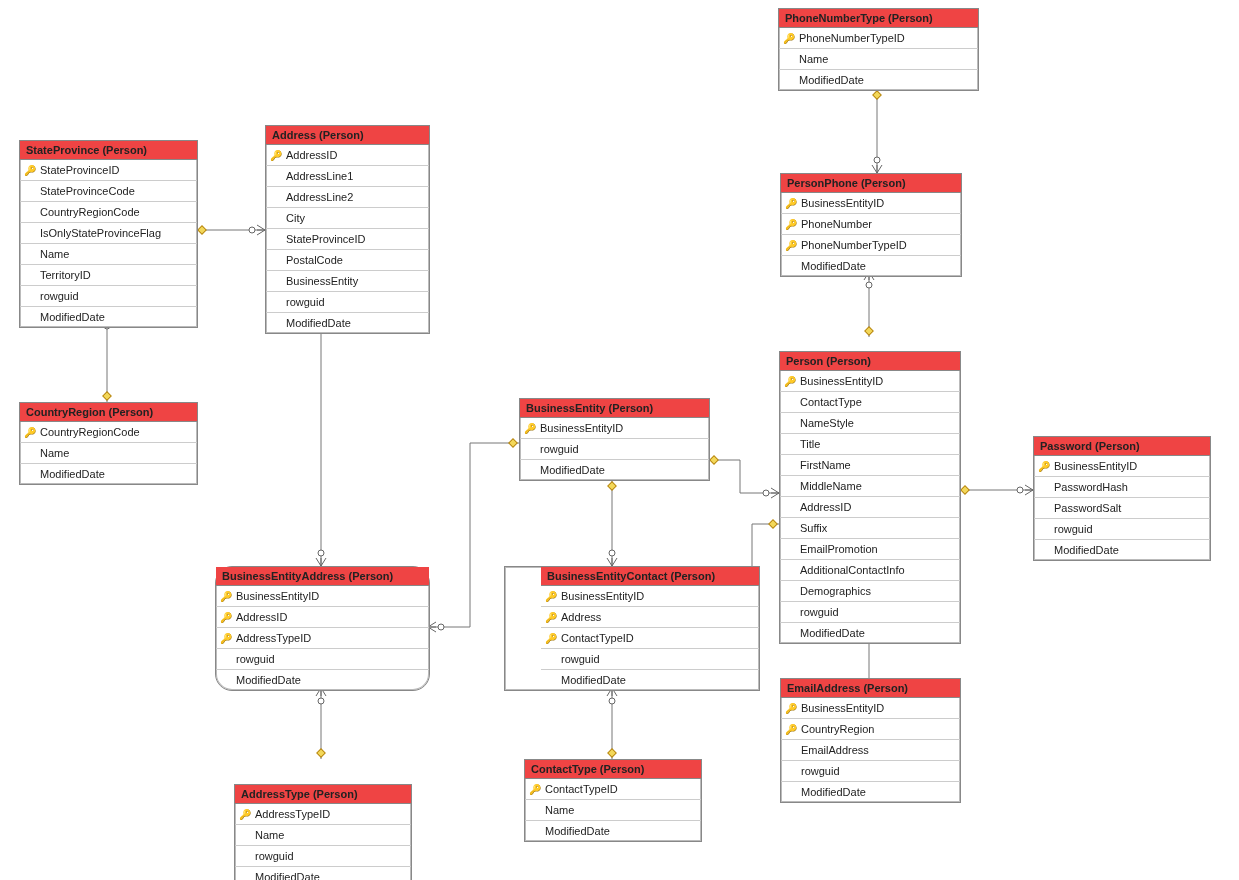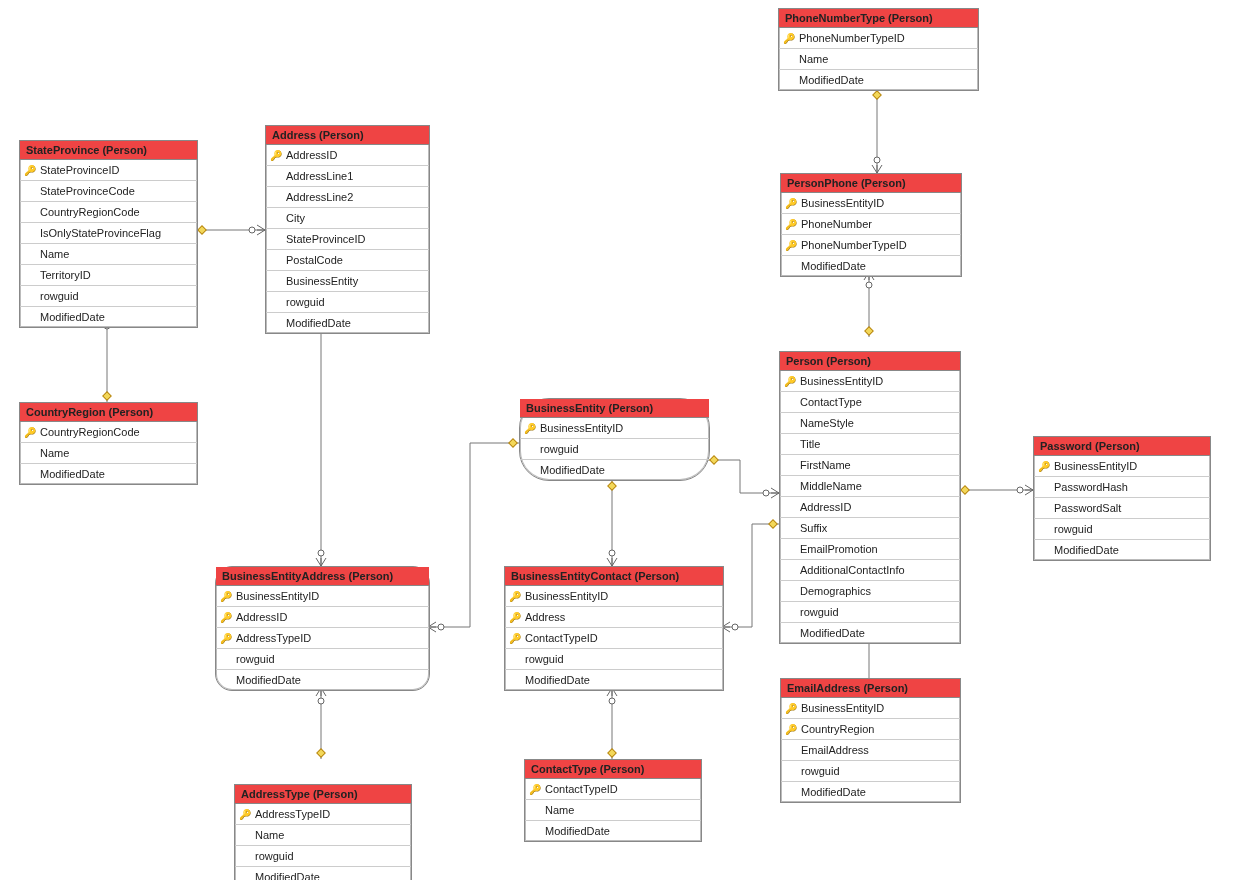--- a/index.html
+++ b/index.html
@@ -220,36 +220,36 @@
       </div>
       <div class="row">
         <span class="key"></span>
         <span class="col">rowguid</span>
       </div>
       <div class="row">
         <span class="key"></span>
         <span class="col">ModifiedDate</span>
       </div>
     </div>
-    <div class="tbl" style="left: 519px; top: 398px; width: 189px; border-radius: 30px;">
+    <div class="tbl" style="left: 519px; top: 398px; width: 189px;">
       <div class="tbl-h">BusinessEntity (Person)</div>
       <div class="row">
         <span class="key">🔑</span>
         <span class="col">BusinessEntityID</span>
       </div>
       <div class="row">
         <span class="key"></span>
         <span class="col">rowguid</span>
       </div>
       <div class="row">
         <span class="key"></span>
         <span class="col">ModifiedDate</span>
       </div>
     </div>
-    <div class="tbl" style="left: 504px; top: 566px; width: 218px;">
+    <div class="tbl" style="left: 504px; top: 566px; width: 218px; padding-left: 36px;">
       <div class="tbl-h">BusinessEntityContact (Person)</div>
       <div class="row">
         <span class="key">🔑</span>
         <span class="col">BusinessEntityID</span>
       </div>
       <div class="row">
         <span class="key">🔑</span>
         <span class="col">Address</span>
       </div>
       <div class="row">

